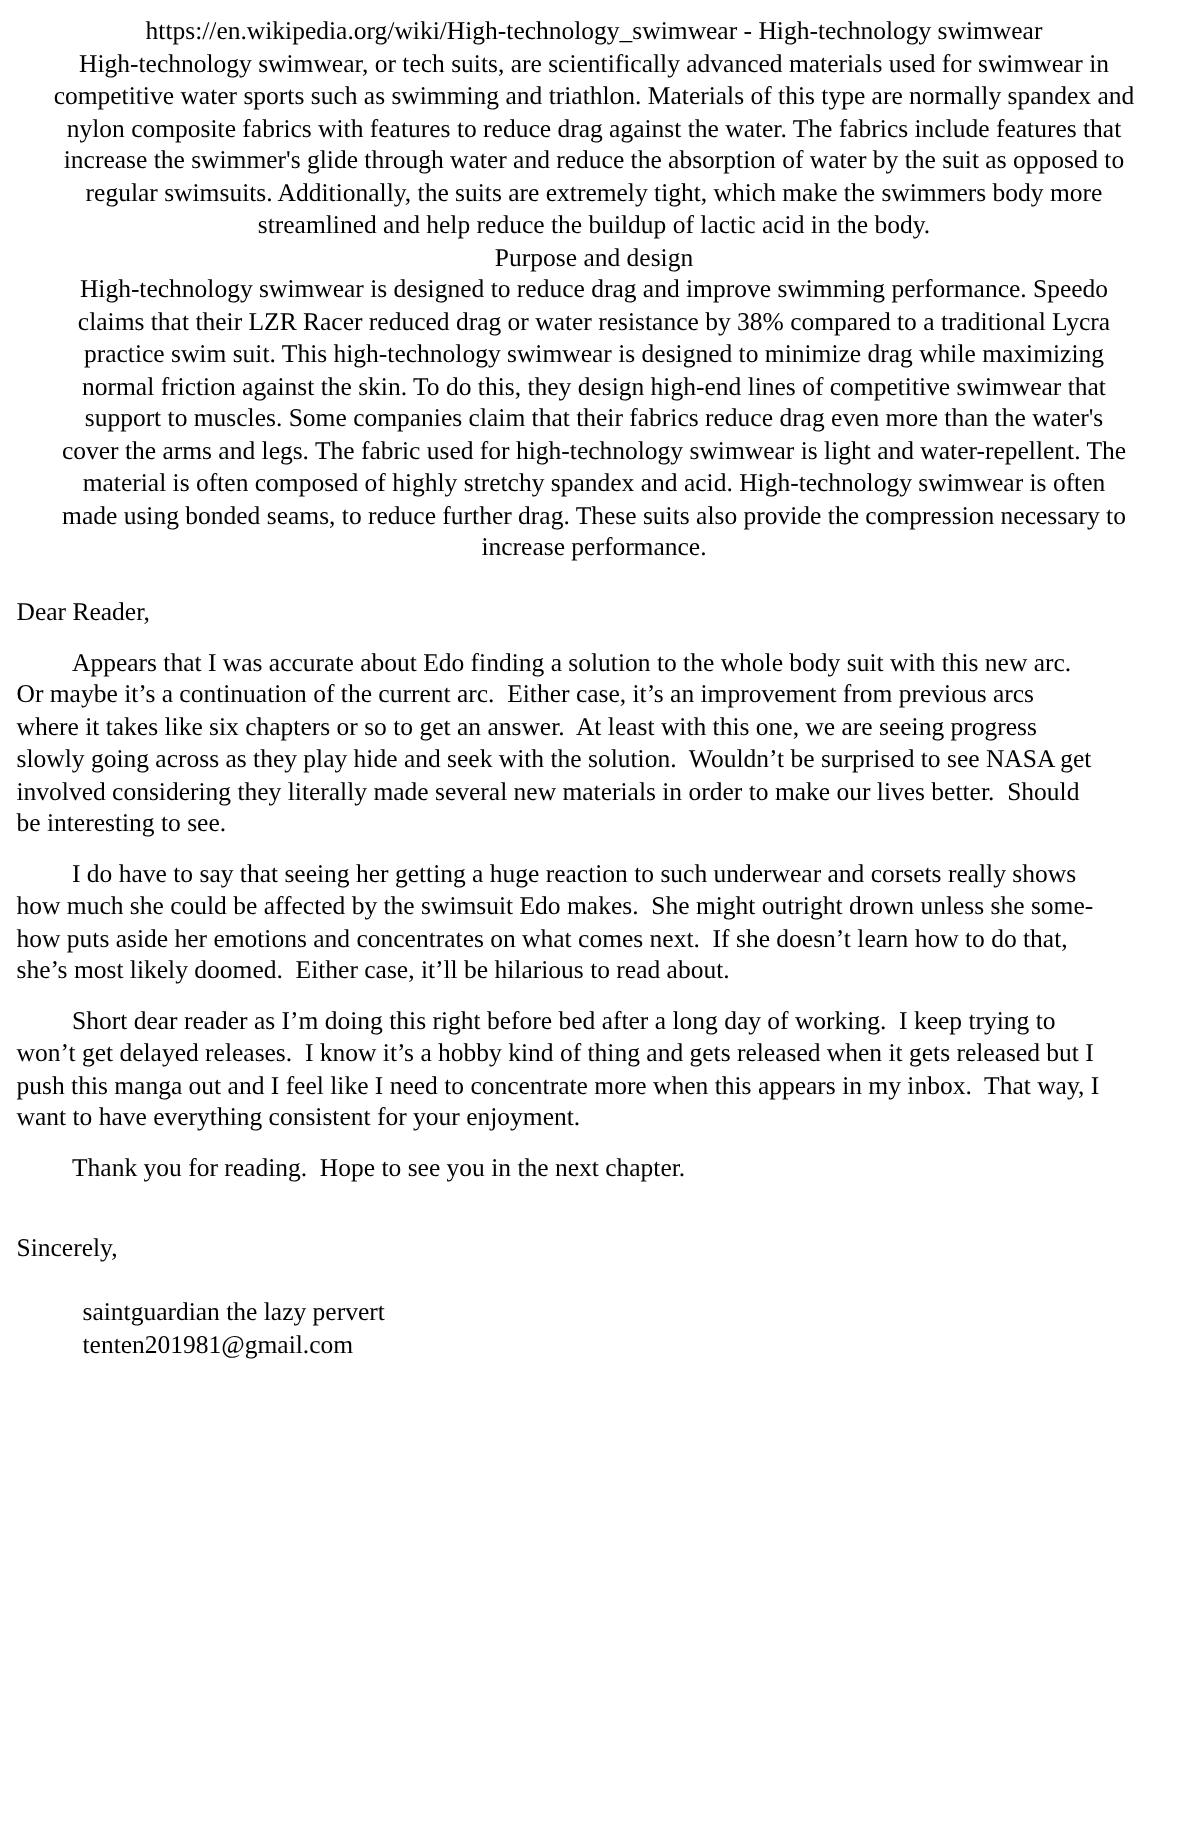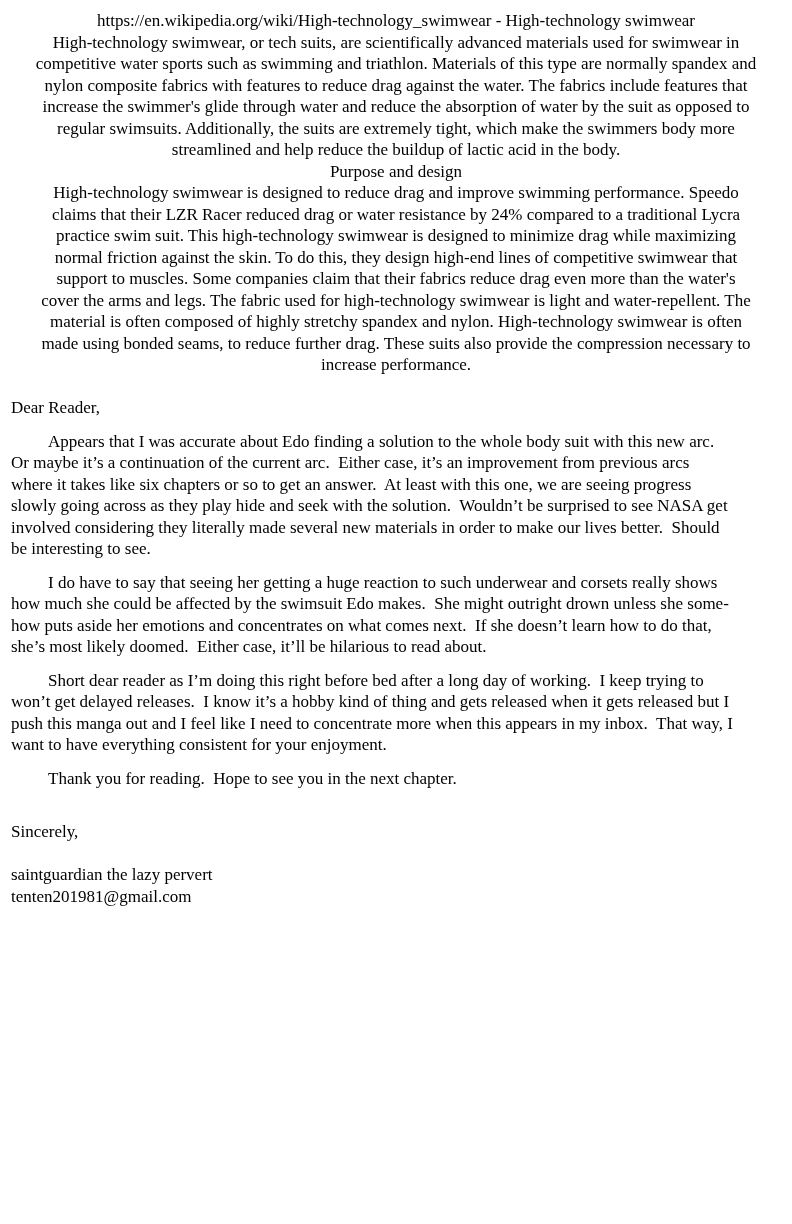--- a/index.html
+++ b/index.html
@@ -18,46 +18,46 @@
     width: 792px;
     height: 1224px;
     padding: 10px 11px 16px 11px;
   }
   .line { white-space: pre; }
   .wiki { text-align: center; }
   .letter { text-align: left; margin-top: 21.5px; }
   .para { margin-top: 12px; }
   .para .line:first-child { text-indent: 37px; }
   .closing { margin-top: 32px; }
-  .sig { margin-top: 21.5px; }
+  .sig { margin-top: 21.5px; margin-left: 44px; }
 </style>
 </head>
 <body>
 
 <div class="page">
 
   <section class="wiki">
     <div class="line">https://en.wikipedia.org/wiki/High-technology_swimwear - High-technology swimwear</div>
     <div>
         <div class="line">High-technology swimwear, or tech suits, are scientifically advanced materials used for swimwear in</div>
         <div class="line">competitive water sports such as swimming and triathlon. Materials of this type are normally spandex and</div>
         <div class="line">nylon composite fabrics with features to reduce drag against the water. The fabrics include features that</div>
         <div class="line">increase the swimmer's glide through water and reduce the absorption of water by the suit as opposed to</div>
         <div class="line">regular swimsuits. Additionally, the suits are extremely tight, which make the swimmers body more</div>
         <div class="line">streamlined and help reduce the buildup of lactic acid in the body.</div>
       </div>
     <div class="line">Purpose and design</div>
     <div>
         <div class="line">High-technology swimwear is designed to reduce drag and improve swimming performance. Speedo</div>
-        <div class="line">claims that their LZR Racer reduced drag or water resistance by 24% compared to a traditional Lycra</div>
+        <div class="line">claims that their LZR Racer reduced drag or water resistance by 38% compared to a traditional Lycra</div>
         <div class="line">practice swim suit. This high-technology swimwear is designed to minimize drag while maximizing</div>
         <div class="line">normal friction against the skin. To do this, they design high-end lines of competitive swimwear that</div>
         <div class="line">support to muscles. Some companies claim that their fabrics reduce drag even more than the water's</div>
         <div class="line">cover the arms and legs. The fabric used for high-technology swimwear is light and water-repellent. The</div>
-        <div class="line">material is often composed of highly stretchy spandex and nylon. High-technology swimwear is often</div>
+        <div class="line">material is often composed of highly stretchy spandex and acid. High-technology swimwear is often</div>
         <div class="line">made using bonded seams, to reduce further drag. These suits also provide the compression necessary to</div>
         <div class="line">increase performance.</div>
       </div>
   </section>
 
   <section class="letter">
     <div class="line salutation">Dear Reader,</div>
     <div class="para">
         <div class="line">Appears that I was accurate about Edo finding a solution to the whole body suit with this new arc.</div>
         <div class="line">Or maybe it’s a continuation of the current arc.  Either case, it’s an improvement from previous arcs</div>

